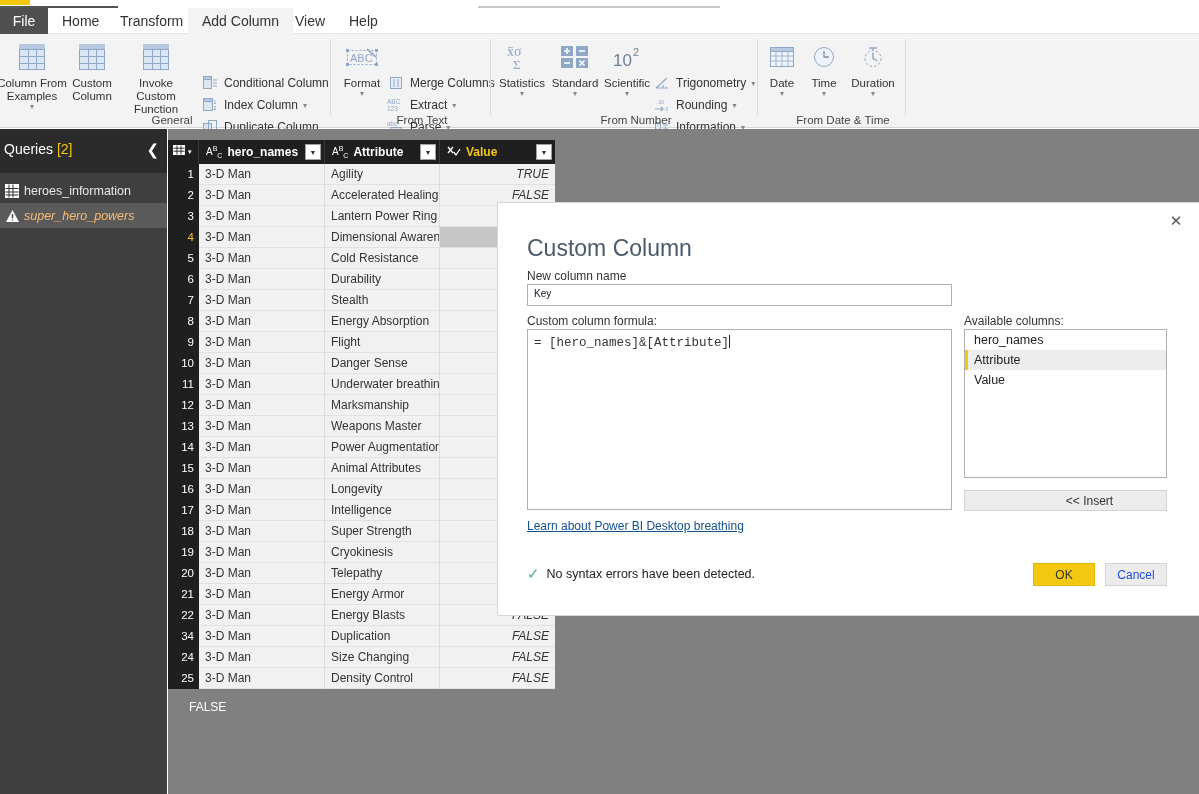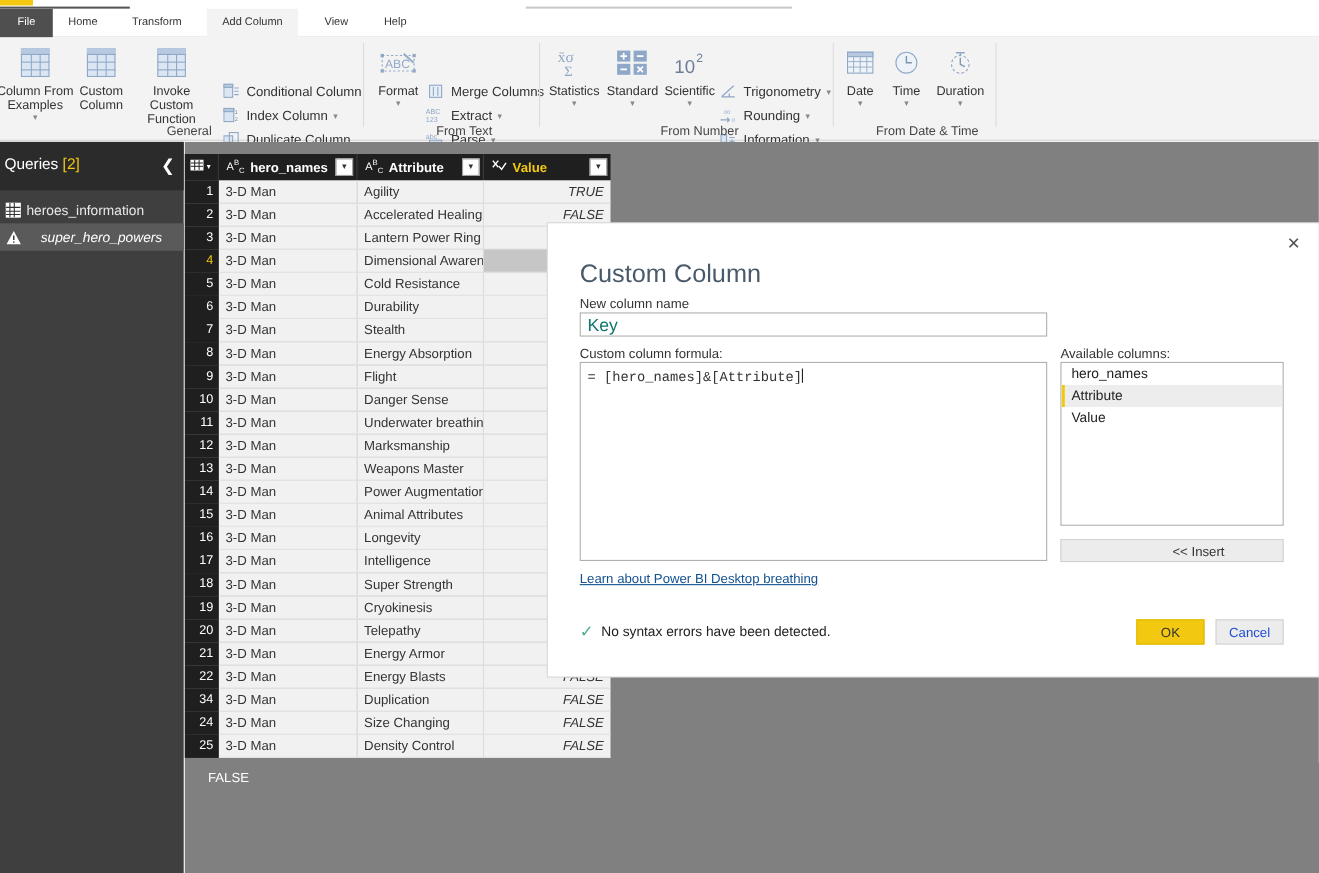--- a/index.html
+++ b/index.html
@@ -14,21 +14,21 @@
   #app { position: relative; width: 1199px; height: 794px; }
 
   
   .titlesliver { position:absolute; left:0; top:0; width:1199px; height:8px; background:#ffffff; }
   .titlesliver .yellowchip { position:absolute; left:0; top:0; width:30px; height:5px; background:#f2c811; }
   .titlesliver .darkbar { position:absolute; left:0; top:6px; width:118px; height:2px; background:#555; }
   .titlesliver .graybar { position:absolute; left:478px; top:6px; width:242px; height:2px; background:#c8c8c8; }
 
   
   .tabbar { position:absolute; left:0; top:8px; width:1199px; height:26px; background:#ffffff; border-bottom:1px solid #e6e6e6;}
-  .tab { position:absolute; top:0; height:26px; line-height:26px; padding:0 14px; font-size:10px; color:#333; white-space:nowrap; cursor:default;}
+  .tab { position:absolute; top:0; height:26px; line-height:26px; padding:0 14px; font-size:14px; color:#333; white-space:nowrap; cursor:default;}
   .tab.file { background:#4f4f4f; color:#ffffff; left:0; width:48px; text-align:center; padding:0;}
   .tab.active { background:#f3f3f3; color:#333; }
 
   
   .ribbon { position:absolute; left:0; top:34px; width:1199px; height:94px; background:#f3f3f3; border-bottom:1px solid #d4d4d4;}
   .rgroup { position:absolute; top:0; height:94px; }
   .rgroup .glabel { position:absolute; bottom:2px; left:0; width:100%; text-align:center; font-size:11.5px; color:#444;margin-left:12px;}
   .rsep { position:absolute; top:5px; width:1px; height:76px; background:#dcdcdc; }
 
   .bigbtn { position:absolute; top:3px; width:72px; text-align:center; cursor:default; }
@@ -53,21 +53,21 @@
   
   .qpane { position:absolute; left:0; top:129px; width:167px; height:665px; background:#3f3f3f; }
   .qhead { position:absolute; left:0; top:0; width:167px; height:44px; background:#2b2b2b; }
   .qhead .qtitle { position:absolute; left:4px; top:12px; font-size:14px; color:#ffffff; }
   .qhead .qtitle .cnt { color:#f2c811; }
   .qhead .qcollapse { position:absolute; right:8px; top:12px; font-size:15px; color:#ffffff; cursor:default; }
   .qitem { position:absolute; left:0; width:167px; height:25px; display:flex; align-items:center; cursor:default; }
   .qitem .qic { width:24px; display:flex; justify-content:center; align-items:center; }
   .qitem .qlb { font-size:12.5px; color:#e8e8e8; }
   .qitem.selected { background:#5a5a5a; }
-  .qitem.selected .qlb { color:#ffffff; font-style:italic;margin-left:13px; }
+  .qitem.selected .qlb { color:#fdba74; font-style:italic; }
 
   
   .tablewrap { position:absolute; left:168px; top:129px; width:1031px; height:665px; background:#808080; }
   .thead { position:absolute; left:0; top:11px; width:387px; height:24px; background:#1f1f1f; }
   .th { position:absolute; top:0; height:24px; display:flex; align-items:center; border-right:1px solid #3a3a3a; cursor:default;}
   .th .tic { font-size:10px; color:#ffffff; margin:0 5px 0 7px; white-space:nowrap;}
   .th .tlb { font-size:12px; color:#ffffff; font-weight:bold; }
   .th .tlb.hl { color:#f2c811; }
   .th .tdd { position:absolute; right:3px; top:4px; width:16px; height:16px; background:#ffffff; border:1px solid #a0a0a0; display:flex; align-items:center; justify-content:center; font-size:7px; color:#333; cursor:default;}
   .rowsarea { position:absolute; left:0; top:35px; width:387px; }
@@ -78,21 +78,21 @@
   .trow .c2 { position:absolute; left:157px; top:0; width:115px; height:21px; background:#f1f1f1; border-bottom:1px solid #e1e1e1; border-right:1px solid #dcdcdc; font-size:12px; color:#333; line-height:20px; padding-left:6px; overflow:hidden; white-space:nowrap;}
   .trow .c3 { position:absolute; left:272px; top:0; width:115px; height:21px; background:#f1f1f1; border-bottom:1px solid #e1e1e1; font-size:12px; color:#333; line-height:20px; padding-right:6px; text-align:right; font-style:italic; overflow:hidden; white-space:nowrap;}
   .trow.cur .c3 { background:#c6c6c6; }
   .bottomval { position:absolute; left:21px; top:571px; font-size:12px; color:#ffffff; }
 
   
   .dialog { position:absolute; left:498px; top:203px; width:701px; height:412px; background:#ffffff; box-shadow:0 0 0 1px #d6d6d6; }
   .dlg-close { position:absolute; right:10px; top:6px; width:26px; height:24px; display:flex; align-items:center; justify-content:center; font-size:15px; color:#555; cursor:default;}
   .dlg-title { position:absolute; left:29px; top:20px; font-size:23px; color:#4a5a6a; font-weight:normal;margin-top:12px; }
   .dlg-lbl { position:absolute; font-size:12px; color:#333; }
-  .dlg-input { position:absolute; background:#ffffff; border:1px solid #b0b0b0; font-size:16px; color:#0f766e; padding:3px 6px; }
+  .dlg-input { position:absolute; background:#ffffff; border:1px solid #b0b0b0; font-size:10px; color:#0f172a; padding:3px 6px; }
   .dlg-formula { position:absolute; background:#ffffff; border:1px solid #b0b0b0; font-family:"Liberation Mono", monospace; font-size:12.5px; color:#333; padding:5px 6px; overflow:hidden; white-space:pre; }
   .caret { display:inline-block; width:1px; height:13px; background:#222; vertical-align:-2px; }
   .dlg-link { position:absolute; font-size:12px; color:#12508f; text-decoration:underline; cursor:default; }
   .listbox { position:absolute; background:#ffffff; border:1px solid #b0b0b0; overflow:hidden; }
   .litem { position:relative; height:20px; line-height:20px; padding-left:9px; font-size:12.5px; color:#222; cursor:default;}
   .litem.sel { background:#ededed; }
   .litem.sel::before { content:""; position:absolute; left:0; top:0; width:3px; height:20px; background:#f2c811; }
   .insertbtn { position:absolute; background:#ececec; border:1px solid #d2d2d2; font-size:12px; color:#333; display:flex; align-items:center; justify-content:center; cursor:default;padding-left:48px; }
   .statusrow { position:absolute; display:flex; align-items:center; }
   .statusrow .chk { color:#4caf82; font-size:15px; margin-right:7px; }

